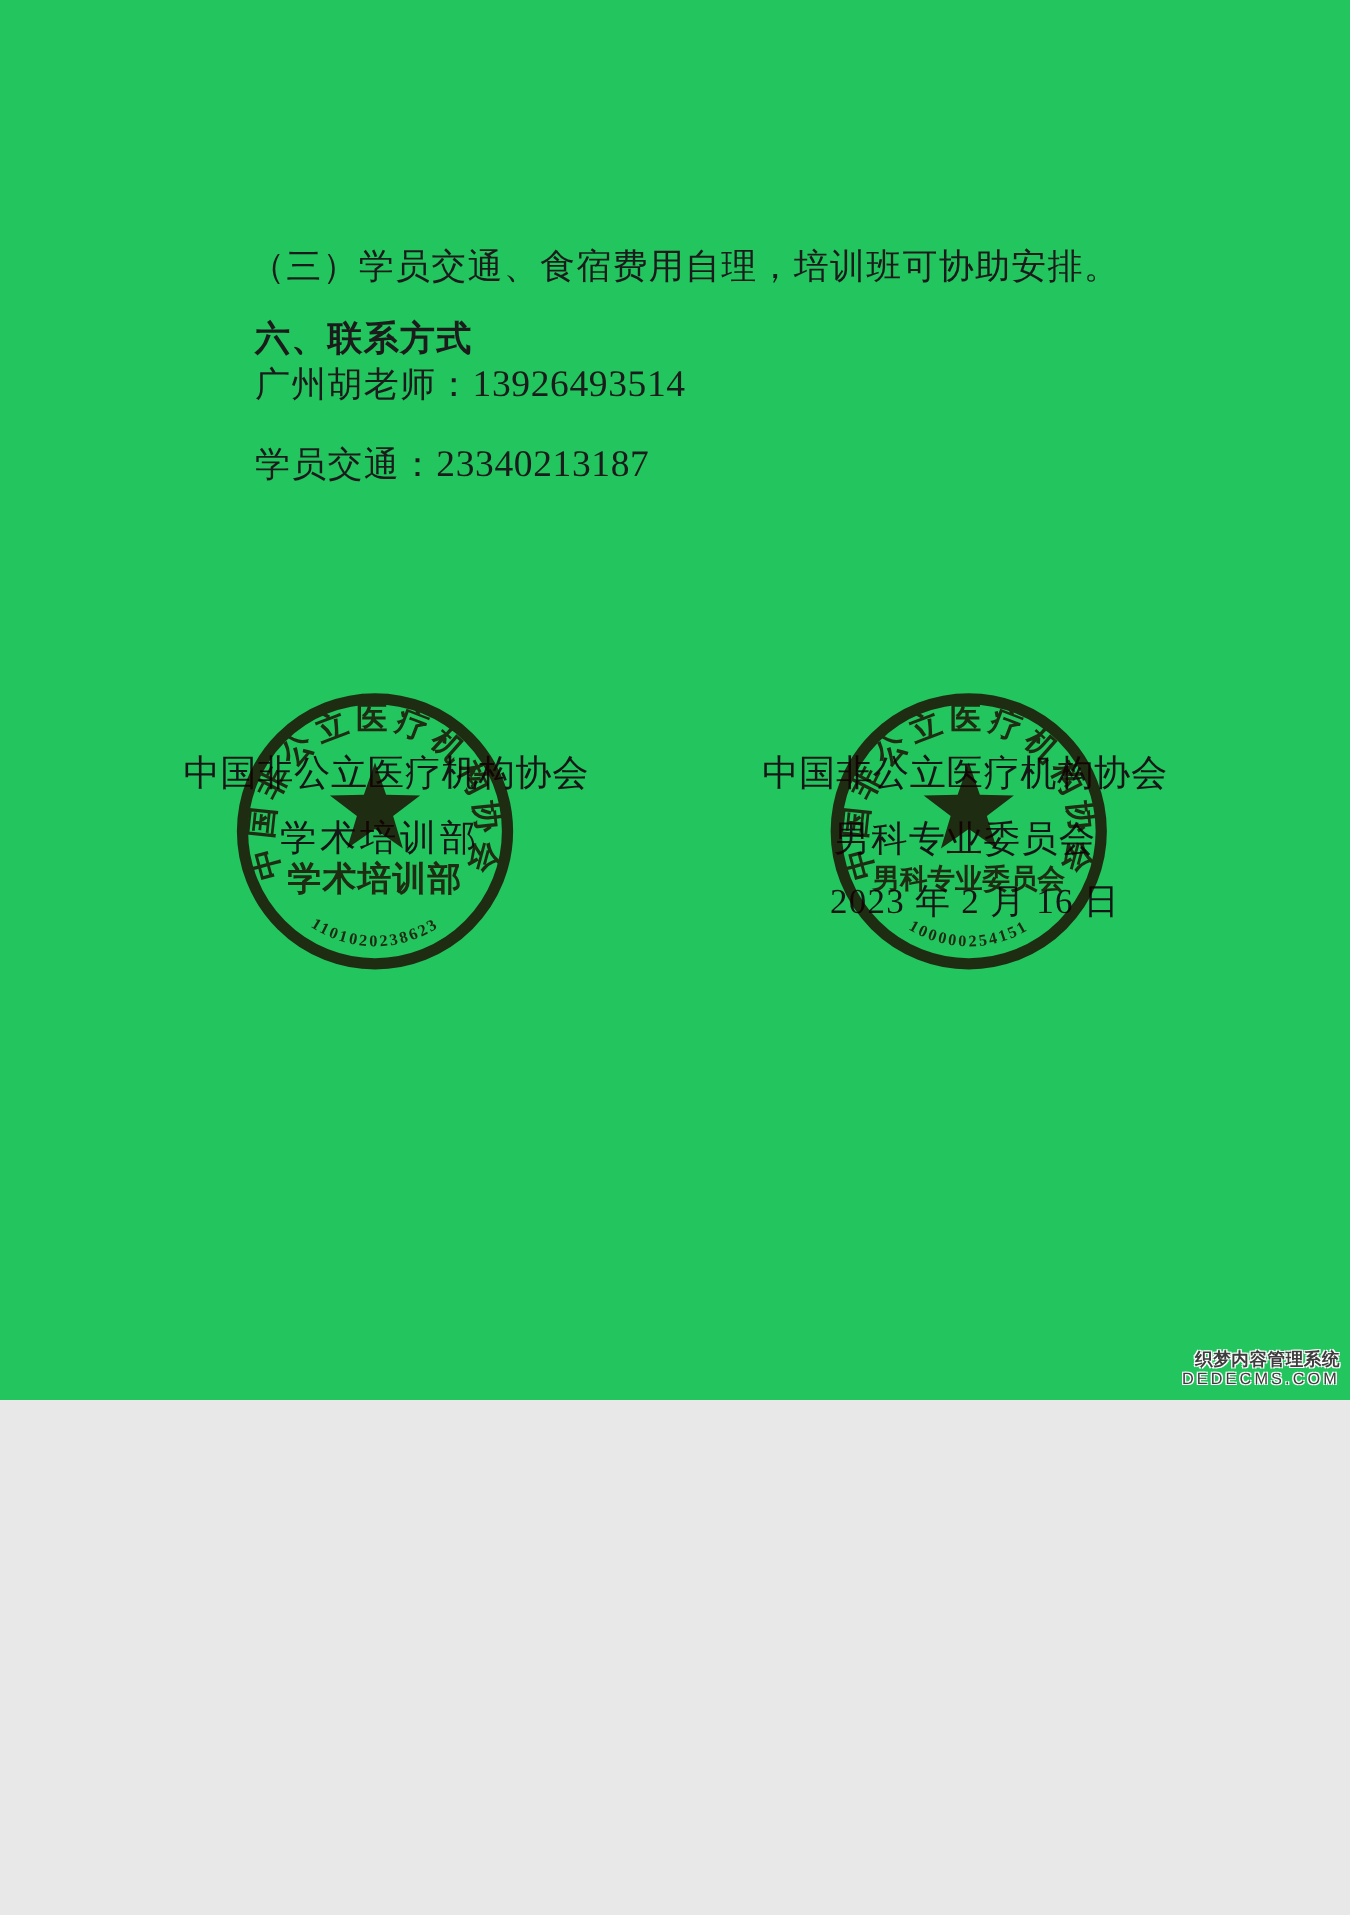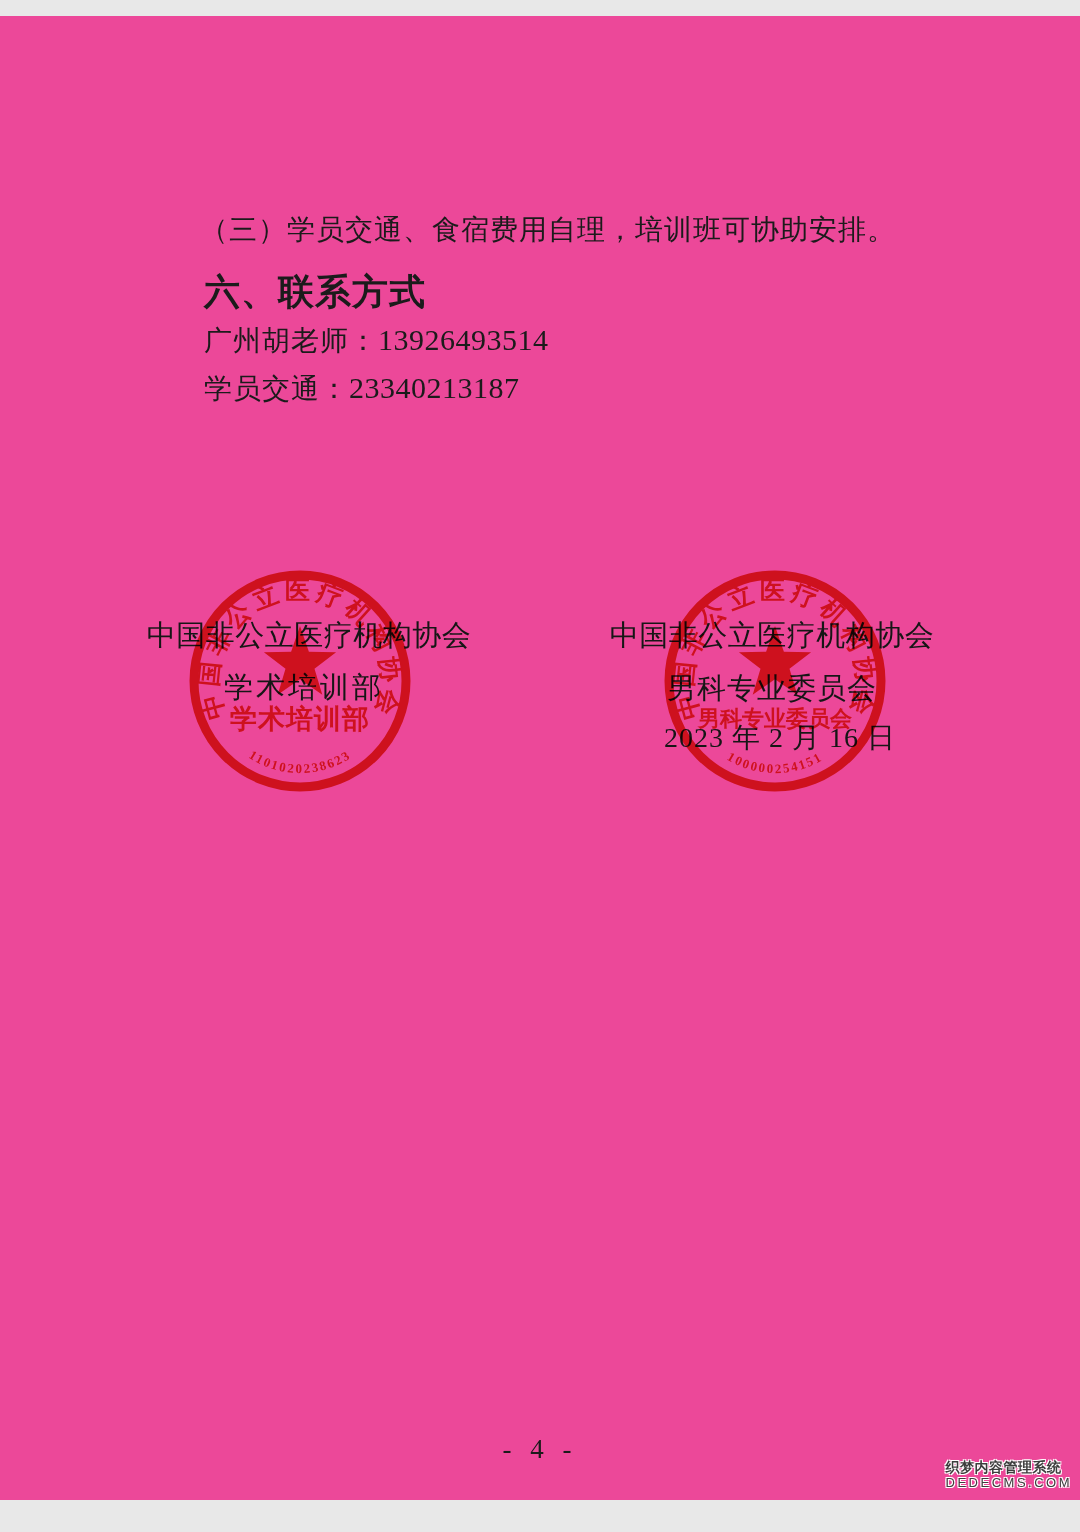--- a/index.html
+++ b/index.html
@@ -1,47 +1,47 @@
 <!DOCTYPE html>
 <html style="--stamp-color: #dd2b21;"><head>
 <meta charset="utf-8">
 <style>
   html, body { margin: 0; padding: 0; background: #e8e8e8; }
   .page {
     position: relative;
     width: 1080px;
-    height: 1484px;
-    margin: 16px auto;
-    background: #ec4899;
+    height: 1120px;
+    margin: 0 auto;
+    background: #22c55e;
     overflow: hidden;
     font-family: "Liberation Serif", "DejaVu Serif", serif;
     color: #1b1b1b;
   }
   .abs { position: absolute; white-space: nowrap; }
   .body-line {
     font-size: 28px;
     letter-spacing: 1px;
     line-height: 32px;
   }
   .para { left: 200px; top: 198px; }
   .heading {
     left: 204px; top: 252px;
     font-family: "Liberation Sans", "DejaVu Sans", sans-serif;
     font-weight: 700;
-    font-size: 36px;
+    font-size: 28px;
     letter-spacing: 1px;
     margin: 0;
   }
   .contact { left: 204px; }
   .contact .num {
     font-family: "Liberation Serif", "DejaVu Serif", serif;
     font-size: 30px;
     letter-spacing: 0.5px;
   }
-  .c1 { top: 308px; }
+  .c1 { top: 292px; }
   .c2 { top: 356px; }
   .attach { left: 204px; top: 460px; }
 
   
   .sig-line {
     font-size: 29px;
     letter-spacing: 0.5px;
     line-height: 30px;
     transform: translateX(-50%);
     color: #161616;
@@ -83,20 +83,21 @@
 
   .page-number {
     left: 0; right: 0; top: 1418px;
     text-align: center;
     font-size: 27px;
     letter-spacing: 6px;
   }
 
   .watermark {
     right: 8px; bottom: 10px;
+    text-align: right;
     font-family: "Liberation Sans", "DejaVu Sans", sans-serif;
     color: #3d3d3d;
     text-shadow: -1px -1px 0 #ffffff, 1px -1px 0 #ffffff, -1px 1px 0 #ffffff, 1px 1px 0 #ffffff;
     line-height: 1.1;
   }
   .watermark .wm1 { font-size: 14px; font-weight: 700; letter-spacing: 0.5px; }
   .watermark .wm2 { font-size: 13px; font-weight: 400; letter-spacing: 2.5px; }
 </style>
 </head>
 <body>

